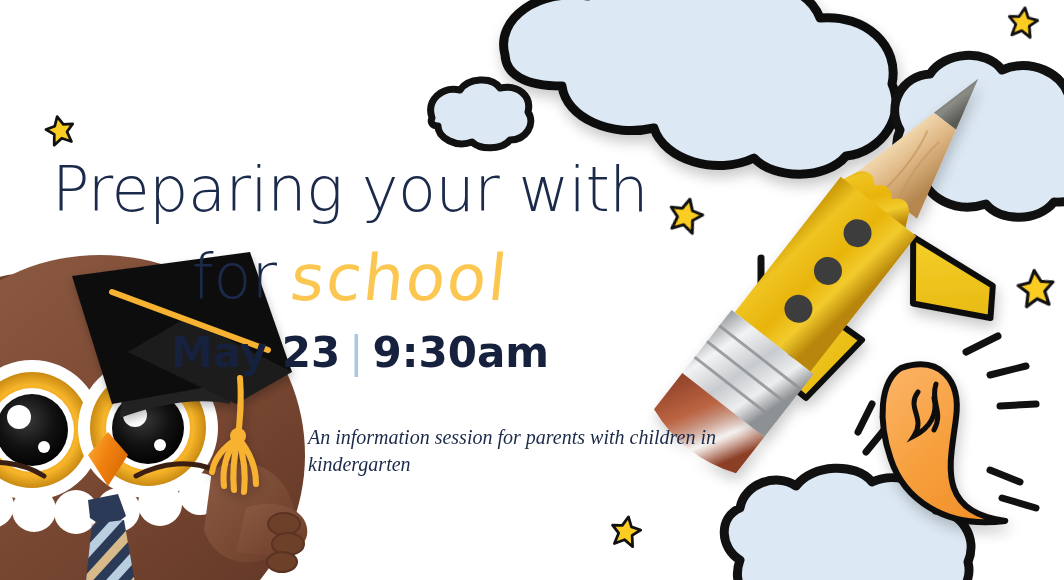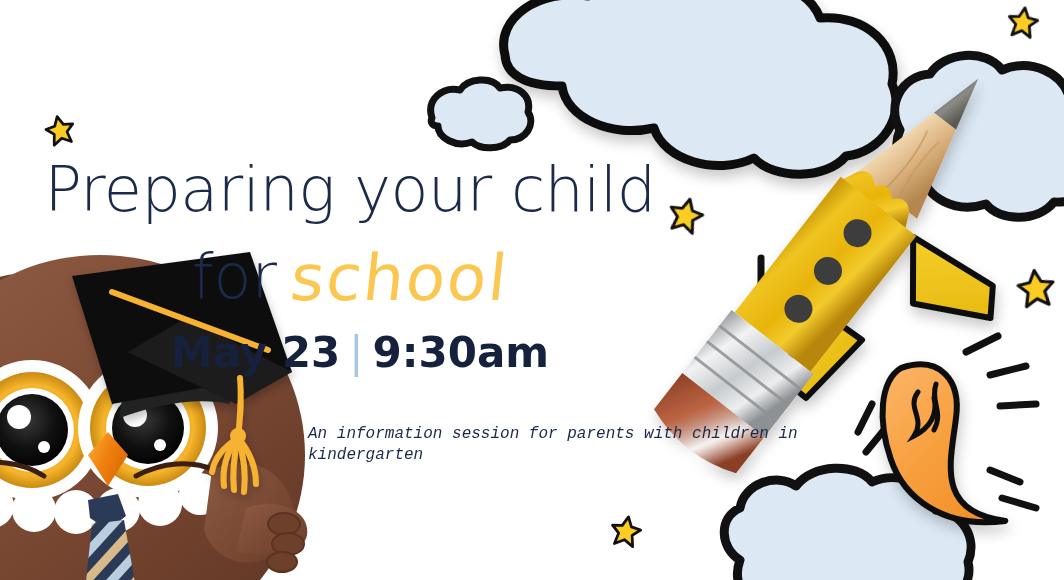--- a/index.html
+++ b/index.html
@@ -80,24 +80,24 @@
   .datetime .divider {
     color: #a9c6e2;
     font-weight: 400;
     padding: 0 9px;
   }
   .subtitle {
     position: absolute;
     left: 308px;
     top: 424px;
     width: 500px;
-    font-family: Liberation Mono, monospace;
+    font-family: Liberation Serif, serif;
     font-style: italic;
     font-weight: 400;
-    font-size: 16px;
+    font-size: 20px;
     line-height: 1.33;
     color: #1b2a4a;
   }
 </style>
 </head>
 <body>
 
 <div id="banner">
 
   <svg class="layer" id="art-layer" viewBox="0 0 1064 580">
@@ -392,21 +392,21 @@
       <path d="M0 -13 L4.2 -4.5 L13 -3.2 L6.2 3 L8.4 13 L0 8 L-8.4 13 L-6.2 3 L-13 -3.2 L-4.2 -4.5 Z" transform="translate(60,130) rotate(-12) scale(1.05)" fill="#fbcd22" stroke="#111111" stroke-width="2.6" stroke-linejoin="round"></path>
       <path d="M0 -13 L4.2 -4.5 L13 -3.2 L6.2 3 L8.4 13 L0 8 L-8.4 13 L-6.2 3 L-13 -3.2 L-4.2 -4.5 Z" transform="translate(686,215) rotate(14) scale(1.25)" fill="#fbcd22" stroke="#111111" stroke-width="2.4" stroke-linejoin="round"></path>
       <path d="M0 -13 L4.2 -4.5 L13 -3.2 L6.2 3 L8.4 13 L0 8 L-8.4 13 L-6.2 3 L-13 -3.2 L-4.2 -4.5 Z" transform="translate(1023,22) rotate(8) scale(1.1)" fill="#fbcd22" stroke="#111111" stroke-width="2.5" stroke-linejoin="round"></path>
       <path d="M0 -13 L4.2 -4.5 L13 -3.2 L6.2 3 L8.4 13 L0 8 L-8.4 13 L-6.2 3 L-13 -3.2 L-4.2 -4.5 Z" transform="translate(1036,288) rotate(-6) scale(1.35)" fill="#fbcd22" stroke="#111111" stroke-width="2.3" stroke-linejoin="round"></path>
       <path d="M0 -13 L4.2 -4.5 L13 -3.2 L6.2 3 L8.4 13 L0 8 L-8.4 13 L-6.2 3 L-13 -3.2 L-4.2 -4.5 Z" transform="translate(626,531) rotate(10) scale(1.1)" fill="#fbcd22" stroke="#111111" stroke-width="2.5" stroke-linejoin="round"></path>
     </g>
   </svg>
 
   <div class="layer" id="text-layer">
 
-    <div class="headline">Preparing your child</div>
+    <div class="headline">Preparing your with</div>
 
     <div class="headline-line2">
       <span>for</span><span class="script-word">school</span>
     </div>
 
     <div class="datetime">
       <span>May 23</span><span class="divider">|</span><span>9:30am</span>
     </div>
 
     <div class="subtitle">

